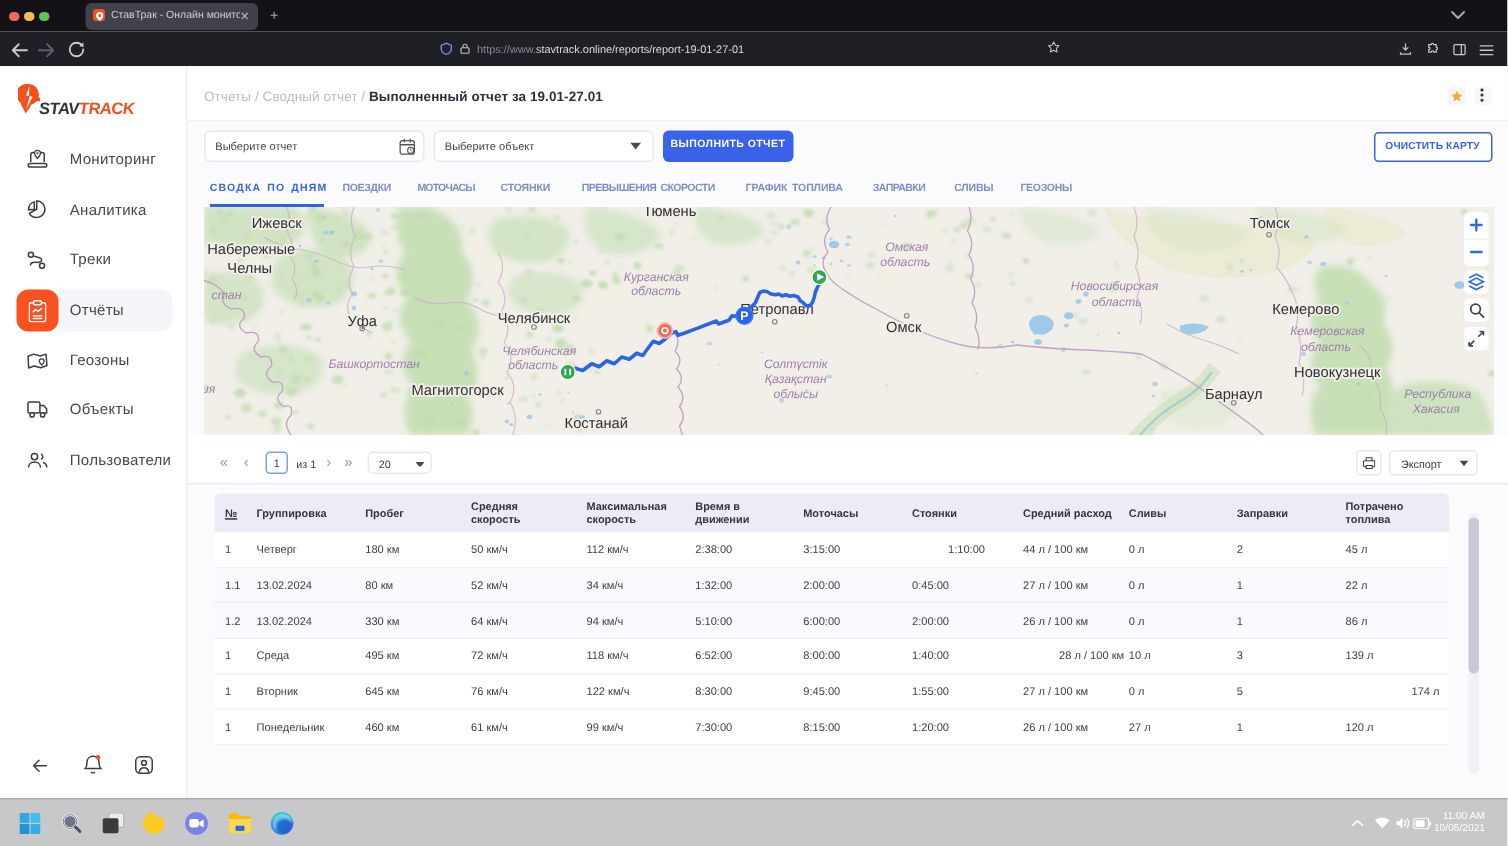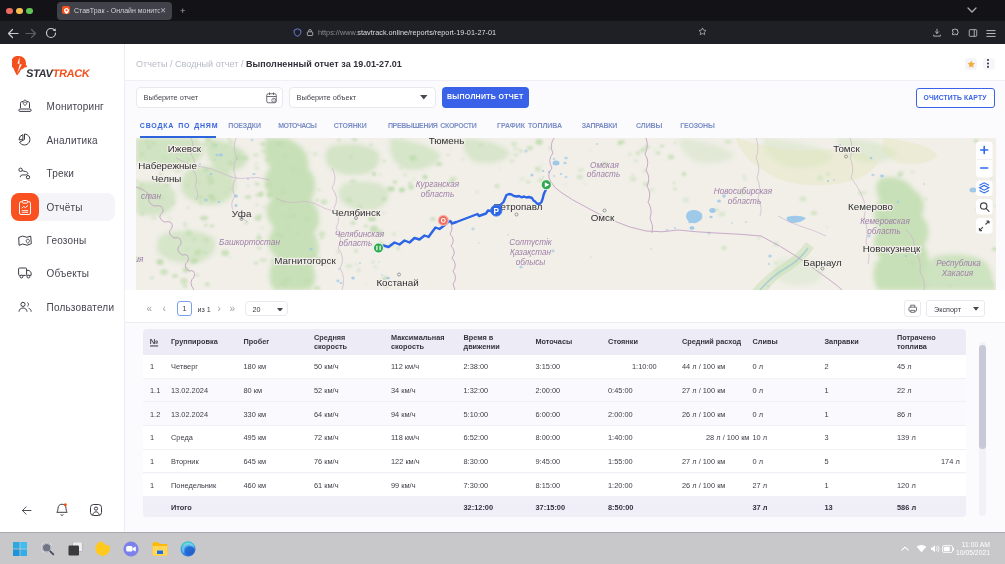--- a/index.html
+++ b/index.html
@@ -804,29 +804,20 @@
     <span class="abs td" style="left:171px;top:50%;transform:translateY(-50%);">61 км/ч</span>
     <span class="abs td" style="left:248px;top:50%;transform:translateY(-50%);">99 км/ч</span>
     <span class="abs td" style="left:320.5px;top:50%;transform:translateY(-50%);">7:30:00</span>
     <span class="abs td" style="left:392.5px;top:50%;transform:translateY(-50%);">8:15:00</span>
     <span class="abs td" style="left:465px;top:50%;transform:translateY(-50%);">1:20:00</span>
     <span class="abs td" style="left:539px;top:50%;transform:translateY(-50%);">26 л / 100 км</span>
     <span class="abs td" style="left:609.5px;top:50%;transform:translateY(-50%);">27 л</span>
     <span class="abs td" style="left:681.5px;top:50%;transform:translateY(-50%);">1</span>
     <span class="abs td" style="left:754px;top:50%;transform:translateY(-50%);">120 л</span>
   </div>
-  <div class="abs" style="left:143px;top:453.7px;width:822.5px;height:19.8px;background:#F0EEF7;border-radius:0 0 4px 4px;">
-    <span class="abs td" style="left:28px;top:50%;transform:translateY(-50%);font-weight:bold;color:#34333F;">Итого</span>
-    <span class="abs td" style="left:320.5px;top:50%;transform:translateY(-50%);font-weight:bold;color:#34333F;">32:12:00</span>
-    <span class="abs td" style="left:392.5px;top:50%;transform:translateY(-50%);font-weight:bold;color:#34333F;">37:15:00</span>
-    <span class="abs td" style="left:465px;top:50%;transform:translateY(-50%);font-weight:bold;color:#34333F;">8:50:00</span>
-    <span class="abs td" style="left:609.5px;top:50%;transform:translateY(-50%);font-weight:bold;color:#34333F;">37 л</span>
-    <span class="abs td" style="left:681.5px;top:50%;transform:translateY(-50%);font-weight:bold;color:#34333F;">13</span>
-    <span class="abs td" style="left:754px;top:50%;transform:translateY(-50%);font-weight:bold;color:#34333F;">586 л</span>
-  </div>
 
   <div class="abs" style="left:978.5px;top:298.5px;width:7px;height:174px;background:#F2F1F6;border-radius:3.5px;"></div>
   <div class="abs" style="left:978.5px;top:301.5px;width:7px;height:104px;background:#C7C9D7;border-radius:3.5px;"></div>
 </div>
 
 <div class="abs" id="taskbar"></div>
 <svg class="abs" style="left:12.5px;top:541.5px" width="14" height="14" viewBox="0 0 14 14">
   <rect x="0" y="0" width="6.6" height="6.6" fill="#2FA8E0"></rect>
     <rect x="7.4" y="0" width="6.6" height="6.6" fill="#3FBCF0"></rect>
   <rect x="0" y="7.4" width="6.6" height="6.6" fill="#1E93D8"></rect>

